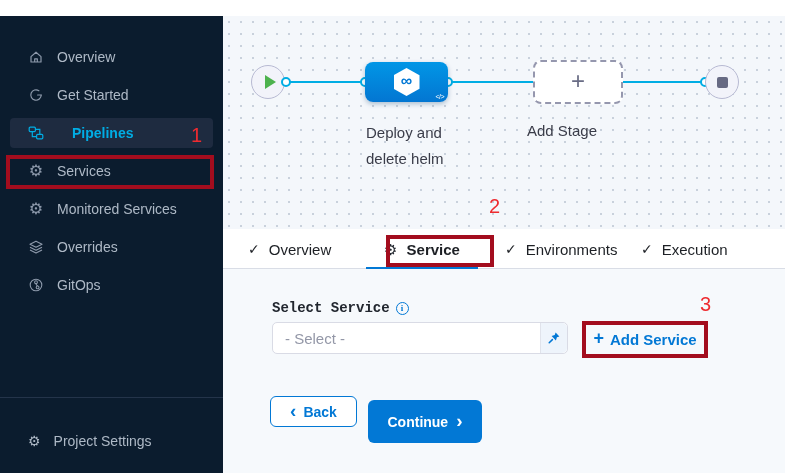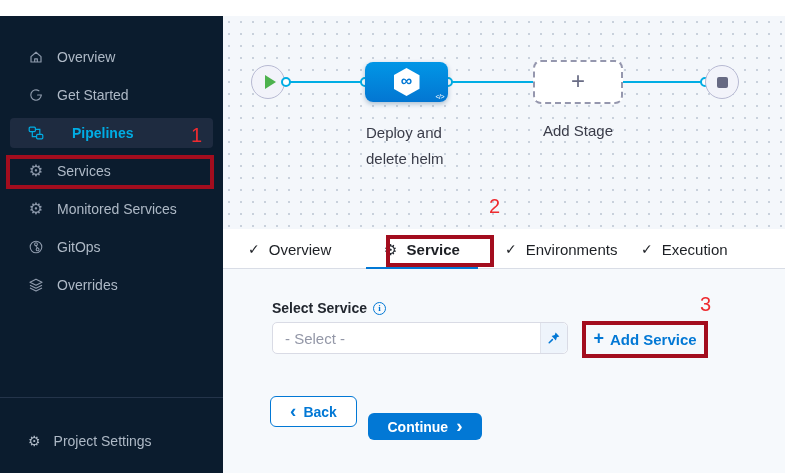--- a/index.html
+++ b/index.html
@@ -38,54 +38,54 @@
                 background:linear-gradient(180deg,#0196e6,#0376d2); box-shadow:0 2px 5px rgba(2,60,110,.3);
                 display:flex; align-items:center; justify-content:center; cursor:pointer; }
   .hexagon { width:26px; height:28px; background:#fff; display:flex; align-items:center; justify-content:center;
              clip-path:polygon(50% 0,100% 26%,100% 74%,50% 100%,0 74%,0 26%); }
   .hexagon span { color:#0278d5; font-size:16px; font-weight:bold; line-height:1; margin-top:-2px; }
   .code-glyph { position:absolute; right:4px; bottom:2px; color:#fff; font-size:7px; letter-spacing:-.5px; }
   .add-stage { position:absolute; left:310px; top:44px; width:90px; height:44px; background:#fff; border:2px dashed #9597ae;
                border-radius:8px; display:flex; align-items:center; justify-content:center; cursor:pointer; }
   .add-stage span { color:#696c85; font-size:24px; font-weight:300; line-height:1; margin-top:-3px; }
   .stage-label { position:absolute; left:143px; top:104px; width:98px; font-size:15px; line-height:26px; color:#3a3c49; }
-  .add-stage-label { position:absolute; left:310px; top:106px; width:90px; text-align:center; font-size:15px; color:#3a3c49; }
+  .add-stage-label { position:absolute; left:294px; top:106px; width:90px; text-align:center; font-size:15px; color:#3a3c49; }
 
   
   .tabbar { position:absolute; left:223px; top:213px; width:562px; height:40px; background:#fff;
             border-bottom:1px solid #d9dde6; }
   .tab { position:absolute; top:0; height:40px; display:flex; align-items:center; gap:9px;
          font-size:15px; color:#1d2025; cursor:pointer; }
   .tab .tick { font-size:14px; color:#1d2025; }
   .tab .gearglyph { font-size:15px; line-height:1; color:#22272f; }
   .tab-overview { left:25px; }
   .tab-service { left:143px; width:112px; justify-content:center; font-weight:bold; }
   .tab-service::after { content:""; position:absolute; left:0; right:0; bottom:-1px; height:3px; background:#0278d5; }
   .tab-environment { left:282px; }
   .tab-execution { left:418px; }
 
   
   .panel { position:absolute; left:223px; top:253px; width:562px; height:220px; background:#f6f9fc; }
   .field-label-row { position:absolute; left:49px; top:31px; display:flex; align-items:center; gap:6px; }
-  .field-label { font-size:14px; font-weight:bold; color:#22272f; }
+  .field-label { font-size:14px; font-weight:bold; color:#22272f;font-family:Liberation Mono, monospace; }
   .info-dot { width:13px; height:13px; border:1.2px solid #0278d5; border-radius:50%; color:#0278d5;
               font-size:9px; font-weight:bold; display:inline-flex; align-items:center; justify-content:center;
               font-family:"Liberation Serif",serif; cursor:pointer; }
   .select-box { position:absolute; left:49px; top:53px; width:296px; height:32px; background:#fff;
                 border:1px solid #d9dbe5; border-radius:5px; display:flex; align-items:stretch; cursor:pointer; }
   .select-value { flex:1; display:flex; align-items:center; padding-left:12px; font-size:15px; color:#9397a7; }
   .pin-btn { width:27px; background:#eef4fb; border-left:1px solid #e0e3eb; border-radius:0 5px 5px 0;
              display:flex; align-items:center; justify-content:center; cursor:pointer; }
   .add-service { position:absolute; left:362px; top:52px; width:120px; height:37px; display:flex; align-items:center;
                  justify-content:center; gap:6px; color:#0278d5; font-size:15px; font-weight:bold; cursor:pointer; }
   .add-service .plus { font-size:18px; font-weight:bold; margin-top:-2px; }
   .btn-back { position:absolute; left:47px; top:127px; width:87px; height:31px; background:#fff;
               border:1.5px solid #0278d5; border-radius:6px; color:#0278d5; font-size:14px; font-weight:bold;
               display:flex; align-items:center; justify-content:center; gap:7px; cursor:pointer; }
-  .btn-continue { position:absolute; left:145px; top:144px; width:114px; height:27px; background:#0278d5; border:none;
+  .btn-continue { position:absolute; left:145px; top:131px; width:114px; height:43px; background:#0278d5; border:none;
                   border-radius:6px; color:#fff; font-size:14px; font-weight:bold;
                   display:flex; align-items:center; justify-content:center; gap:8px; cursor:pointer; }
   .chev { font-size:19px; line-height:1; margin-top:-2px; font-weight:bold; }
 
   
   .ann-box { position:absolute; border:4px solid #a30d1e; pointer-events:none; }
   .ann-box-1 { left:6px; top:139px; width:208px; height:34px; }
   .ann-box-2 { left:386px; top:219px; width:108px; height:32px; }
   .ann-box-3 { left:582px; top:305px; width:126px; height:37px; }
   .ann-num { position:absolute; color:#ee2b30; font-size:20px; font-weight:500; pointer-events:none; }
@@ -132,36 +132,36 @@
         <span>Services</span>
       </div>
 
 
       <div class="side-item">
         <span class="glyph">⚙</span>
         <span>Monitored Services</span>
       </div>
 
       <div class="side-item">
+        <svg class="icn" viewBox="0 0 16 16" fill="none" stroke="currentColor" stroke-width="1.2" stroke-linejoin="round">
+            <path d="M8 2.2 14 5.2 8 8.2 2 5.2z"></path>
+            <path d="M2 8.2l6 3 6-3"></path>
+            <path d="M2 11l6 3 6-3"></path>
+          </svg>
+        <span>Overrides</span>
+      </div>
+
+      <div class="side-item">
         <svg class="icn" viewBox="0 0 16 16" fill="none" stroke="currentColor" stroke-width="1.1">
             <circle cx="8" cy="8" r="5.8"></circle>
             <circle cx="8" cy="5.2" r="1.4"></circle>
             <circle cx="9.6" cy="10.4" r="1.4"></circle>
             <path d="M8 6.6c0 2 1.6 1.6 1.6 2.4"></path>
           </svg>
         <span>GitOps</span>
-      </div>
-
-      <div class="side-item">
-        <svg class="icn" viewBox="0 0 16 16" fill="none" stroke="currentColor" stroke-width="1.2" stroke-linejoin="round">
-            <path d="M8 2.2 14 5.2 8 8.2 2 5.2z"></path>
-            <path d="M2 8.2l6 3 6-3"></path>
-            <path d="M2 11l6 3 6-3"></path>
-          </svg>
-        <span>Overrides</span>
       </div>
     </div>
 
     <div class="side-divider" style="top:381px"></div>
 
     <div class="side-footer-item">
       <span class="glyph">⚙</span>
       <span>Project Settings</span>
     </div>
 

